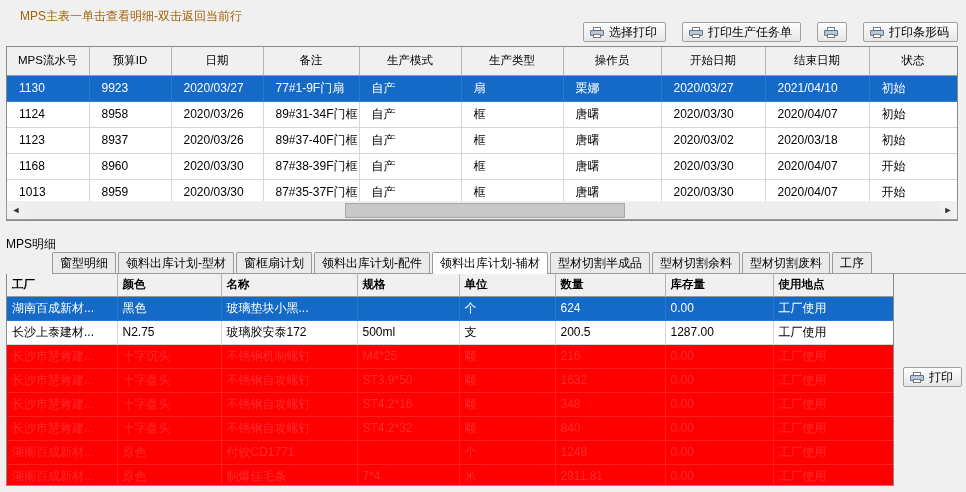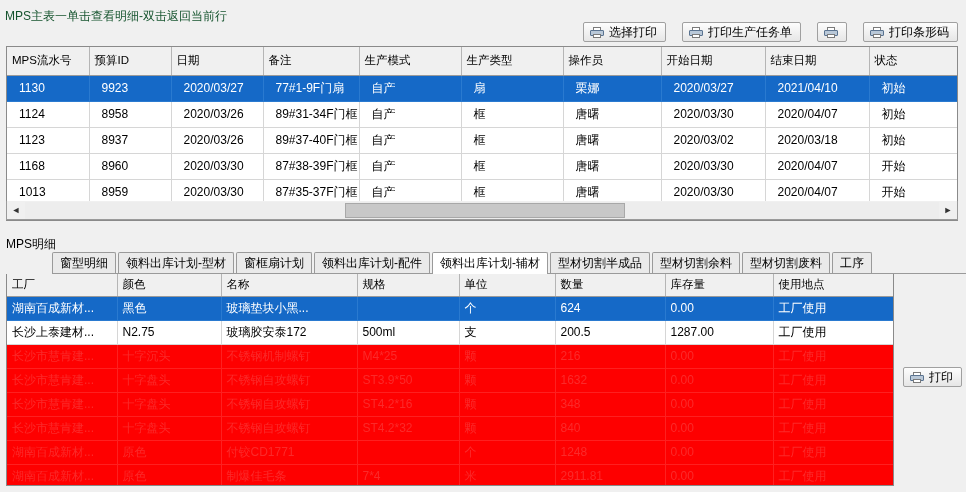--- a/index.html
+++ b/index.html
@@ -19,24 +19,24 @@
     position: relative;
     width: 966px;
     height: 492px;
     background: #f0f0f0;
     box-sizing: border-box;
   }
 
   
   .top-title {
     position: absolute;
-    left: 5px;
+    left: 20px;
     top: 8px;
     font-size: 12px;
-    color: #14532d;
+    color: #a16207;
     text-align: right;
   }
 
   .toolbar {
     position: absolute;
     right: 8px;
     top: 22px;
     display: flex;
     gap: 16px;
     align-items: flex-start;
@@ -104,21 +104,21 @@
     border-collapse: collapse;
     width: 100%;
     table-layout: fixed;
     font-size: 12px;
   }
   table.grid th {
     background: #f0f0f0;
     border-right: 1px solid #b5b5b5;
     border-bottom: 1px solid #9a9a9a;
     font-weight: normal;
-    text-align: left;
+    text-align: center;
     padding: 4px 5px;
     height: 28px;
     vertical-align: middle;
     box-sizing: border-box;
     color: #000;
     font-size: 11.5px;
   }
   table.grid td {
     border-right: 1px solid #d6d6d6;
     border-bottom: 1px solid #d6d6d6;
@@ -233,21 +233,21 @@
   table.dgrid {
     border-collapse: collapse;
     width: 100%;
     table-layout: fixed;
     font-size: 12px;
   }
   table.dgrid th {
     background: #f0f0f0;
     border-right: 1px solid #b5b5b5;
     border-bottom: 1px solid #9a9a9a;
-    font-weight: normal;
+    font-weight: bold;
     text-align: left;
     padding: 3px 5px;
     height: 22px;
     box-sizing: border-box;
     font-size: 11.5px;
   }
   table.dgrid td {
     border-right: 1px solid #d6d6d6;
     border-bottom: 1px solid #d6d6d6;
     padding: 3px 5px;

